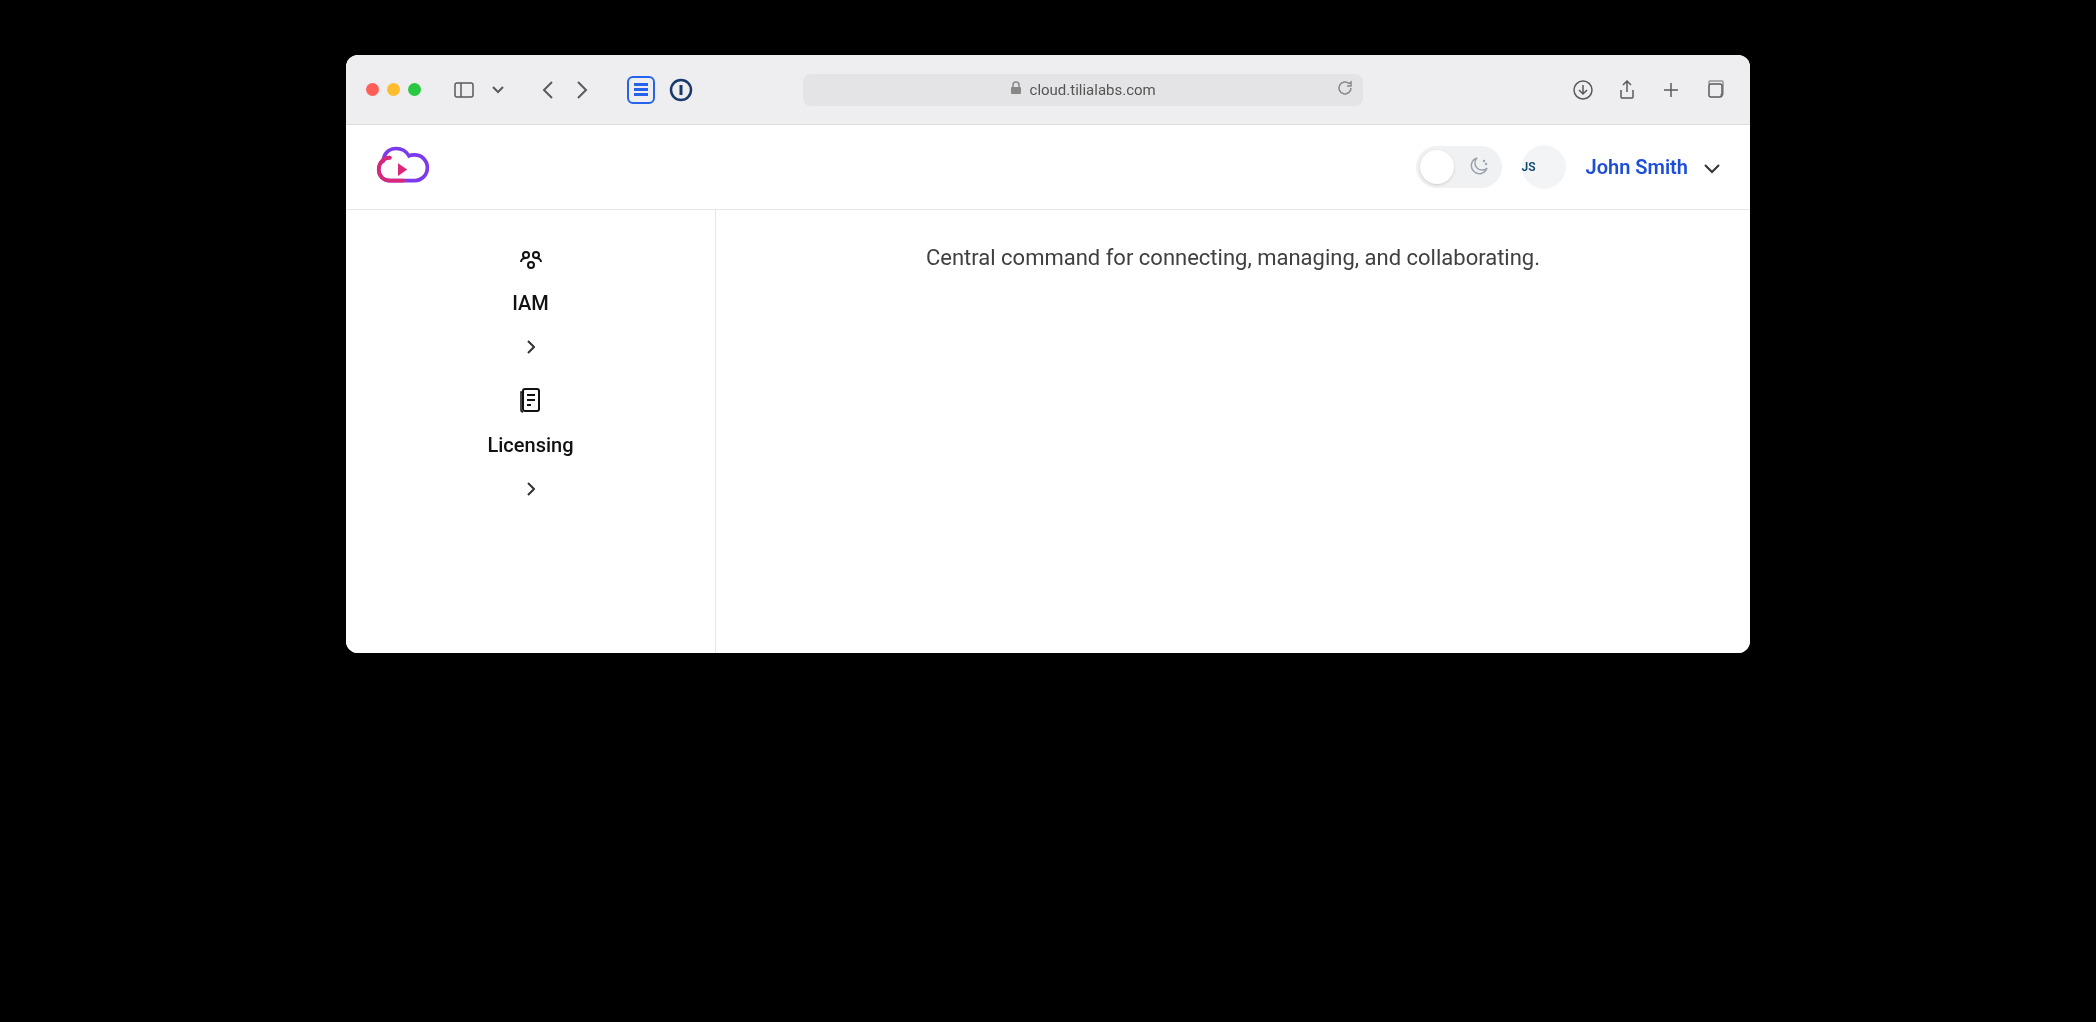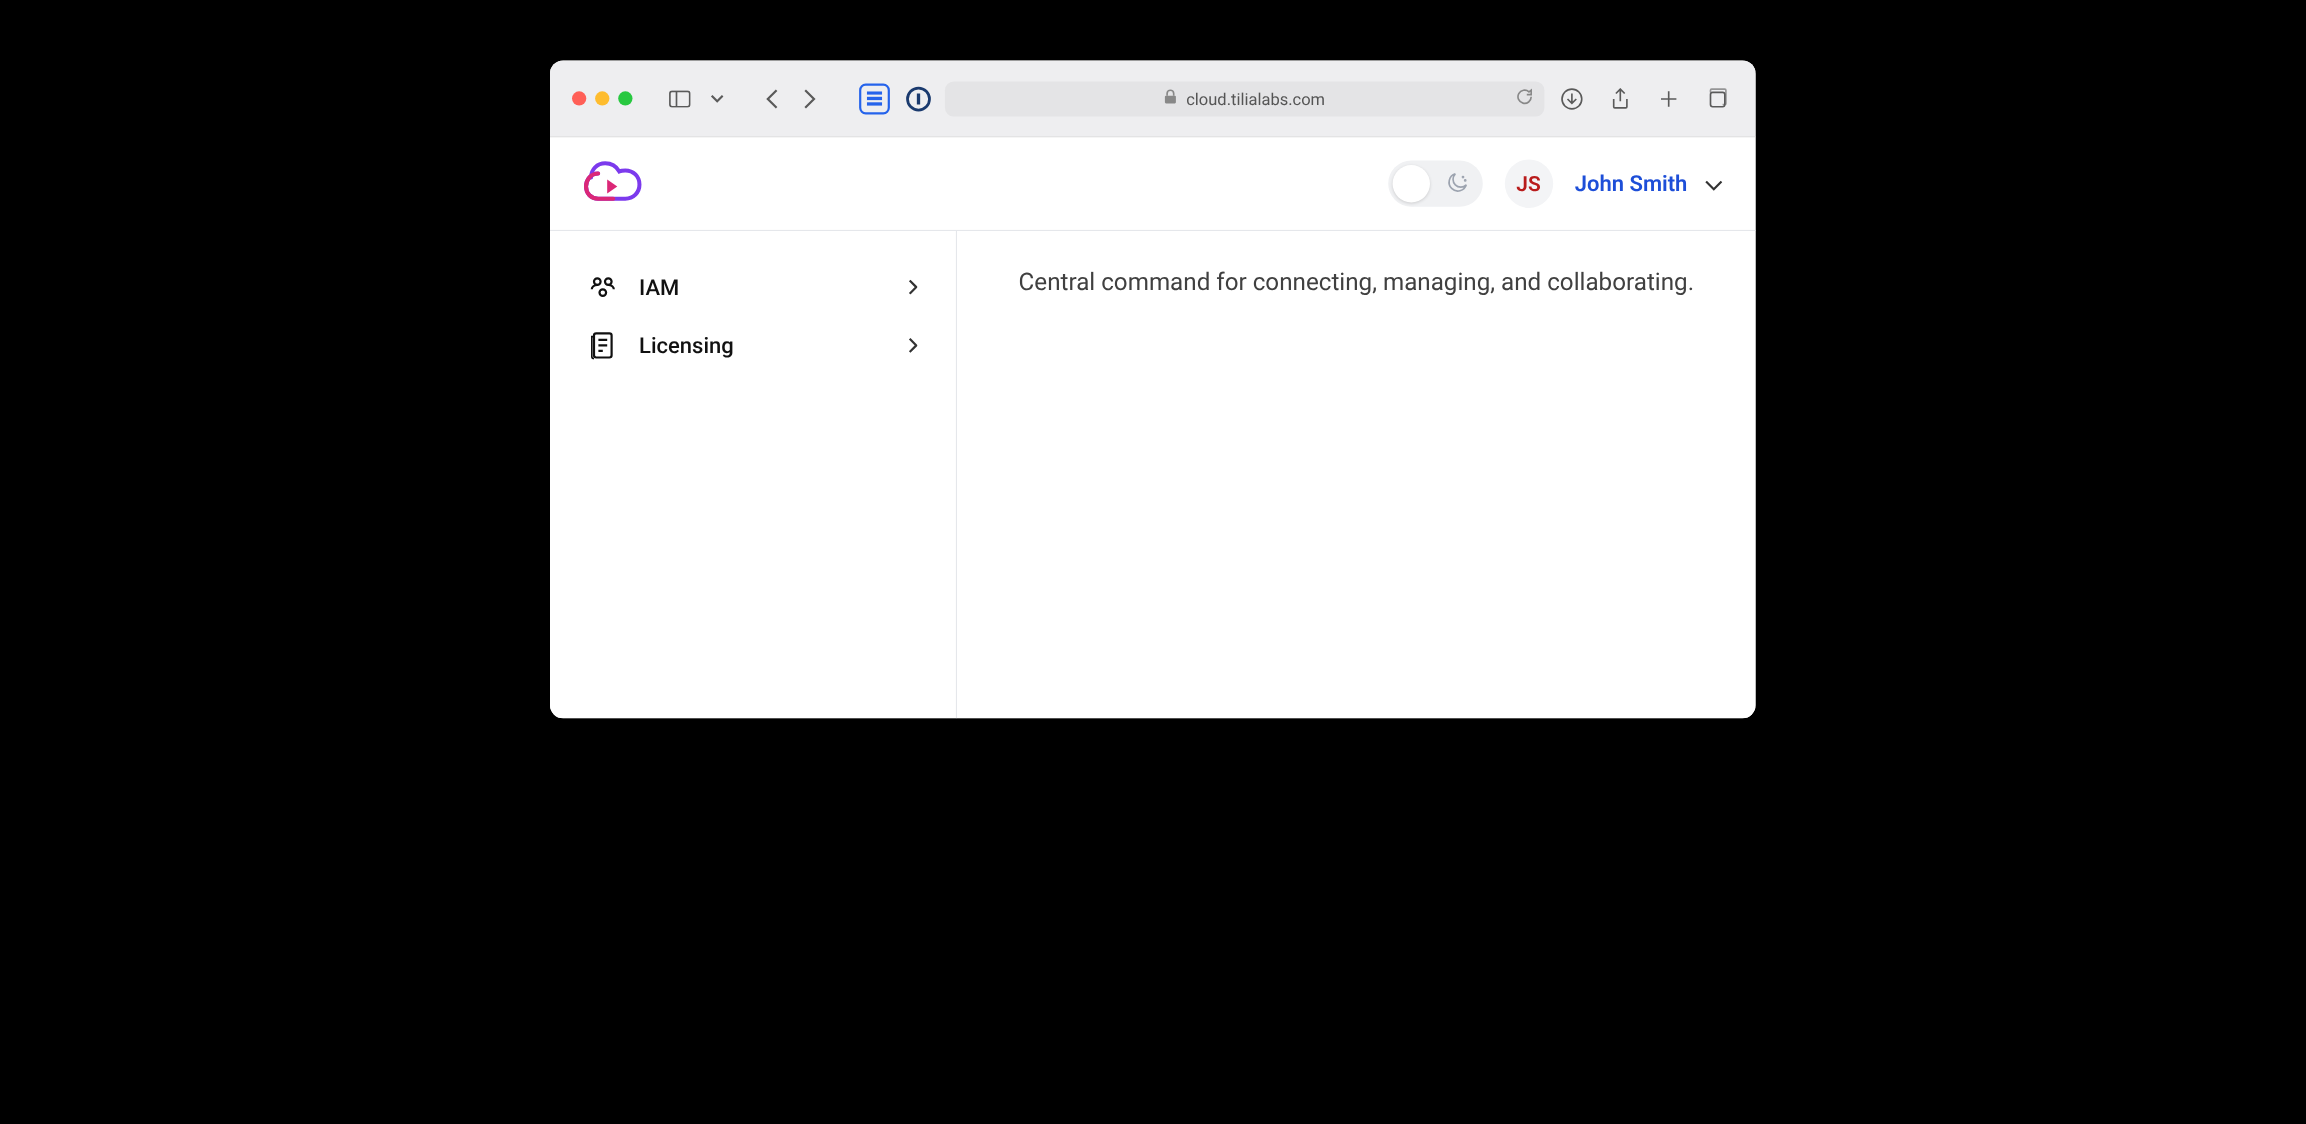--- a/index.html
+++ b/index.html
@@ -7,21 +7,21 @@
       font-family: -apple-system, BlinkMacSystemFont, 'Segoe UI', Roboto, sans-serif;
       background: #000;
       width: 2096px;
       height: 1022px;
       display: flex;
       align-items: flex-start;
       justify-content: center;
       padding-top: 55px;
     }
     .window {
-      width: 1096px;
+      width: 1404px;
       height: 598px;
       background: #fff;
       border-radius: 12px;
       overflow: hidden;
       box-shadow: 0 10px 40px rgba(0,0,0,0.4);
       display: flex;
       flex-direction: column;
     }
     .browser-chrome {
       height: 70px;
@@ -121,24 +121,24 @@
       right: 12px;
       color: #9ca3af;
     }
     .avatar {
       width: 44px;
       height: 44px;
       border-radius: 50%;
       background: #f3f4f6;
       display: flex;
       align-items: center;
-      justify-content: center;
-      color: #b91c1c;
+      justify-content: flex-start;
+      color: #0c4a6e;
       font-weight: 600;
-      font-size: 19px;
+      font-size: 12px;
     }
     .user-menu {
       display: flex;
       align-items: center;
       gap: 16px;
       font-size: 20px;
       font-weight: 600;
       color: #1d4ed8;
     }
     .chevron-down { color: #333; }
@@ -155,20 +155,21 @@
     .sidebar-item {
       display: flex;
       align-items: center;
       padding: 14px 20px;
       gap: 20px;
       font-size: 20px;
       font-weight: 500;
       color: #111;
       border-radius: 8px;
       cursor: pointer;
+      flex-direction: column;
     }
     .sidebar-item-icon {
       width: 26px;
       display: flex;
       justify-content: center;
       color: #111;
     }
     .sidebar-item-label { flex: 1; }
     .sidebar-chevron { color: #333; }
     

